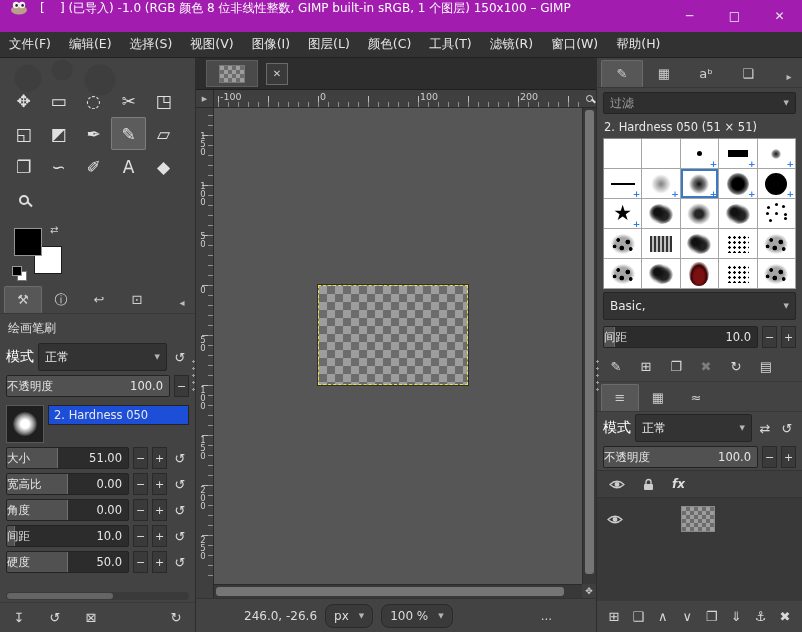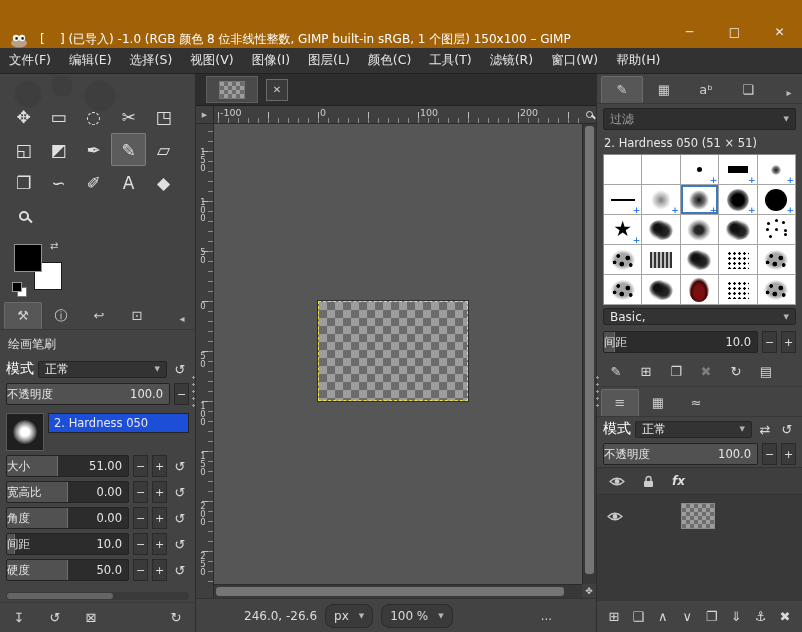--- a/index.html
+++ b/index.html
@@ -2,21 +2,21 @@
 <html lang="zh"><head>
 <meta charset="utf-8">
 <style>
   html,body{margin:0;padding:0;background:#000;}
   body{width:802px;height:632px;overflow:hidden;font-family:"DejaVu Sans","Liberation Sans",sans-serif;
        -webkit-font-smoothing:antialiased;color:#e0e0e0;}
   *{box-sizing:border-box;user-select:none;}
   .window{width:802px;height:632px;display:flex;flex-direction:column;background:#434343;}
 
   
-  .titlebar{height:48px;background:#a16207;display:flex;align-items:flex-end;flex:none;}
+  .titlebar{height:32px;background:#a21caf;display:flex;align-items:flex-start;flex:none;}
   .tb-icon{margin-left:10px;display:flex;align-items:center;}
   .tb-title{margin-left:12px;font-size:12px;color:#fff;white-space:pre;overflow:hidden;}
   .tb-spacer{flex:1;}
   .tb-btn{width:45px;height:32px;display:flex;align-items:center;justify-content:center;font-size:12px;color:#eaeaea;}
 
   
   .menubar{height:26px;background:#323232;border-bottom:1px solid #222;display:flex;align-items:center;flex:none;}
   .menu-item{padding:0 9px;font-size:12.5px;color:#e6e6e6;height:100%;display:flex;align-items:center;white-space:nowrap;}
 
   .main{flex:1;display:flex;min-height:0;position:relative;}
@@ -46,21 +46,21 @@
 
   .dock-tabs-row{display:flex;align-items:flex-end;height:30px;border-bottom:1px solid #383838;padding:0 4px;flex:none;}
   .dtabs{display:flex;align-items:flex-end;height:100%;}
   .dtab{width:38px;height:27px;display:flex;align-items:center;justify-content:center;color:#cfcfcf;font-size:13px;border:1px solid transparent;}
   .dtab.active{background:#575757;border:1px solid #6b6b6b;border-bottom-color:#575757;border-radius:2px 2px 0 0;}
   .dock-collapse{margin-left:auto;width:18px;height:22px;display:flex;align-items:center;justify-content:center;color:#bdbdbd;font-size:10px;}
 
   .opt-title{font-size:12px;color:#e2e2e2;padding:6px 8px 4px;flex:none;}
   .opt-row{display:flex;align-items:center;gap:4px;padding:2px 6px;flex:none;}
   .opt-label{font-size:14px;color:#ffffff;white-space:nowrap;}
-  .dropdown{flex:1;height:17px;background:#333;border:1px solid #252525;border-radius:2px;display:flex;align-items:center;padding:0 6px;font-size:12px;color:#e8e8e8;min-width:0;}
+  .dropdown{flex:1;height:28px;background:#333;border:1px solid #252525;border-radius:2px;display:flex;align-items:center;padding:0 6px;font-size:12px;color:#e8e8e8;min-width:0;}
   .dd-arrow{margin-left:auto;font-size:7px;color:#b5b5b5;padding-left:6px;}
   .icon-btn{min-width:18px;height:20px;display:flex;align-items:center;justify-content:center;color:#d8d8d8;font-size:13px;border-radius:2px;}
   .icon-btn.disabled{color:#7d7d7d;}
   .spinscale{flex:1;position:relative;height:22px;background:#2c2c2c;border:1px solid #232323;border-radius:2px;overflow:hidden;display:flex;align-items:center;min-width:0;}
   .ss-fill{position:absolute;left:0;top:0;bottom:0;background:#515151;border-right:1px solid #6e6e6e;}
   .fill-100{width:100%;border-right:none;}
   .ss-label{position:relative;font-size:11.5px;color:#e6e6e6;white-space:nowrap;}
   .ss-value{position:relative;margin-left:auto;font-size:11.5px;color:#e6e6e6;padding-right:6px;}
   .mini-btn{width:15px;height:22px;flex:none;background:#3a3a3a;border:1px solid #2a2a2a;color:#ddd;font-size:11px;display:flex;align-items:center;justify-content:center;}
 

